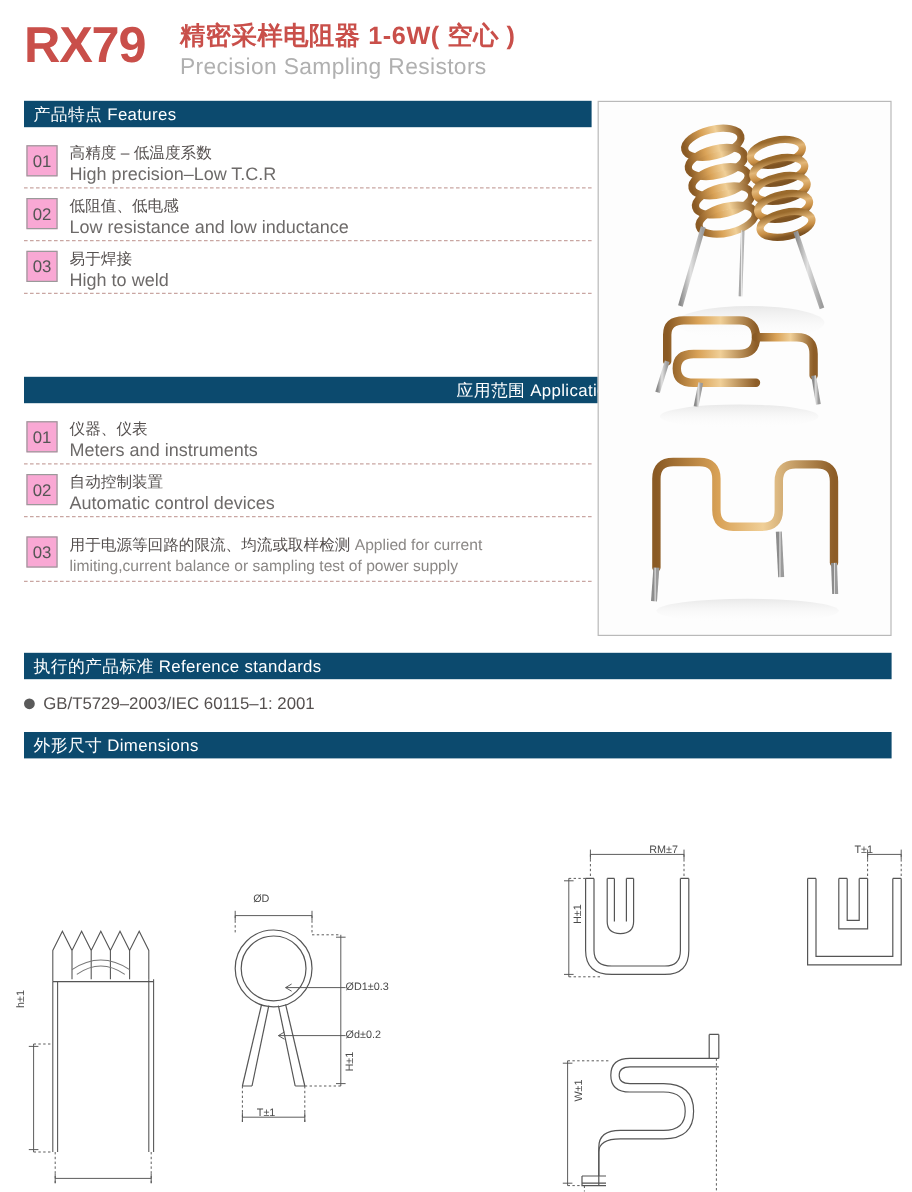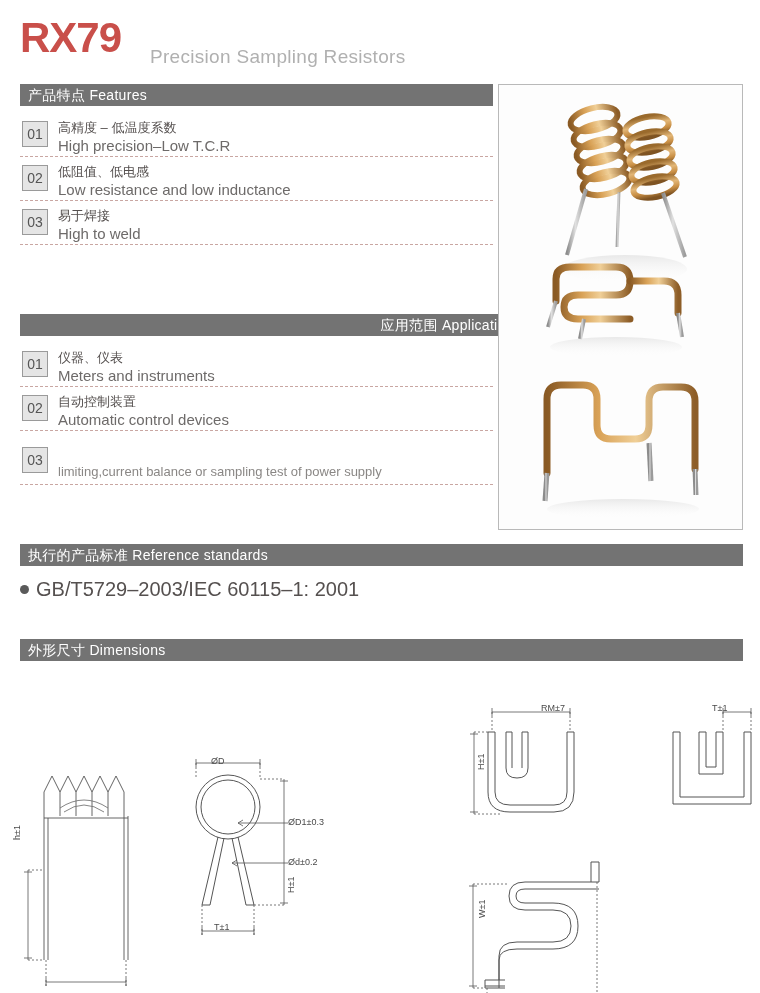--- a/index.html
+++ b/index.html
@@ -42,21 +42,21 @@
     left: 150px; top: 46px;
     font-size: 19px;
     color: #b0b0b0;
     letter-spacing: 0.3px;
   }
 
   
   .bar {
     position: absolute;
     height: 22px;
-    background: #737373;
+    background: #0c4a6e;
     color: #ffffff;
     font-size: 14px;
     line-height: 22px;
     padding-left: 8px;
     white-space: nowrap;
     letter-spacing: 0.3px;
   }
   .bar .en { font-weight: normal; }
 
   
@@ -67,21 +67,21 @@
   }
   .item .num {
     position: absolute;
     left: 2px; top: 4px;
     width: 26px; height: 26px;
     border: 1px solid #9a9a9a;
     font-size: 14px;
     color: #555;
     text-align: center;
     line-height: 25px;
-    background: #e5e5e5;
+    background: #f9a8d4;
   }
   .item .cn {
     position: absolute;
     left: 38px; top: 2px;
     font-size: 13px;
     color: #55504f;
   }
   .item .en {
     position: absolute;
     left: 38px; top: 20px;
@@ -109,21 +109,21 @@
     width: 245px; height: 446px;
     border: 1px solid #b9b9b9;
     background: #fdfdfd;
     overflow: hidden;
   }
 
   
   .std-line {
     position: absolute;
     left: 20px; top: 578px;
-    font-size: 20px;
+    font-size: 14px;
     color: #55504f;
   }
   .std-line .dot {
     display: inline-block;
     width: 9px; height: 9px;
     border-radius: 50%;
     background: #5a5a5a;
     margin-right: 7px;
     vertical-align: middle;
     position: relative;
@@ -149,20 +149,21 @@
     transform-origin: left top;
   }
 
   svg { display: block; }
 </style>
 </head>
 <body>
 
 <div class="header">
   <div class="model-code">RX79</div>
+  <div class="title-cn">精密采样电阻器 1-6W( 空心 )</div>
   <div class="title-en">Precision Sampling Resistors</div>
 </div>
 
 <div class="bar" style="left:20px; top:84px; width:473px;">
   <span>产品特点</span><span> </span><span class="en">Features</span>
 </div>
 
 <div class="item" style="left:20px; top:117px; height:40px;">
   <div class="num">01</div>
   <div class="cn">高精度 – 低温度系数</div>
@@ -192,20 +193,21 @@
 </div>
 
 <div class="item" style="left:20px; top:391px; height:40px;">
   <div class="num">02</div>
   <div class="cn">自动控制装置</div>
   <div class="en">Automatic control devices</div>
 </div>
 
 <div class="item wrap" style="left:20px; top:443px; height:42px;">
   <div class="num">03</div>
+  <div class="cn"><span>用于电源等回路的限流、均流或取样检测</span> <span class="tail">Applied for current</span></div>
   <div class="en">limiting,current balance or sampling test of power supply</div>
 </div>
 
 <div class="photo">
   <svg width="243" height="444" viewBox="0 0 243 444">
     <defs>
       <linearGradient id="cu" x1="0" y1="0" x2="1" y2="0">
         <stop offset="0%" stop-color="#8a5a24"></stop>
         <stop offset="35%" stop-color="#d9a257"></stop>
         <stop offset="60%" stop-color="#f0cf97"></stop>
@@ -272,21 +274,21 @@
 </div>
 
 <div class="bar" style="left:20px; top:544px; width:723px;">
   <span>执行的产品标准</span><span> </span><span class="en">Reference standards</span>
 </div>
 
 <div class="std-line">
   <span class="dot"></span><span>GB/T5729–2003/IEC 60115–1: 2001</span>
 </div>
 
-<div class="bar" style="left:20px; top:610px; width:723px;margin-top:29px;">
+<div class="bar" style="left:20px; top:610px; width:723px;">
   <span>外形尺寸</span><span> </span><span class="en">Dimensions</span>
 </div>
 
 <div class="dims">
 
   <svg width="170" height="320" viewBox="0 0 170 320" style="position:absolute;left:14px;top:90px;">
     <g stroke="#555" fill="none" stroke-width="0.9">
 
       <path d="M30 88 L30 62 L38 46 L46 62 L46 86 M46 62 L54 46 L62 62 L62 86
                M62 62 L70 46 L78 62 L78 86 M78 62 L86 46 L94 62 L94 86
@@ -364,21 +366,21 @@
     </g>
 
     <g stroke="#555" fill="none" stroke-width="0.8">
       <path d="M22 186 L74 186"></path>
       <path d="M22 182 L22 190"></path>
       <path d="M74 182 L74 190"></path>
       <path d="M22 160 L22 190" stroke-dasharray="2,2"></path>
       <path d="M74 160 L74 190" stroke-dasharray="2,2"></path>
     </g>
   </svg>
-  <div class="dimlabel" style="left:211px; top:116px;">ØD</div>
+  <div class="dimlabel" style="left:211px; top:104px;">ØD</div>
   <div class="dimlabel" style="left:288px; top:177px;">ØD1±0.3</div>
   <div class="dimlabel" style="left:288px; top:217px;">Ød±0.2</div>
   <div class="dimlabel vert" style="left:286px; top:253px;">H±1</div>
   <div class="dimlabel" style="left:214px; top:282px;">T±1</div>
 
   <svg width="160" height="160" viewBox="0 0 160 160" style="position:absolute;left:462px;top:56px;">
     <g stroke="#555" fill="none" stroke-width="1">
 
       <path d="M26 36 L26 96 Q26 116 48 116 L92 116 Q112 116 112 96 L112 36"></path>
       <path d="M33 36 L33 96 Q33 109 48 109 L92 109 Q105 109 105 96 L105 36"></path>

